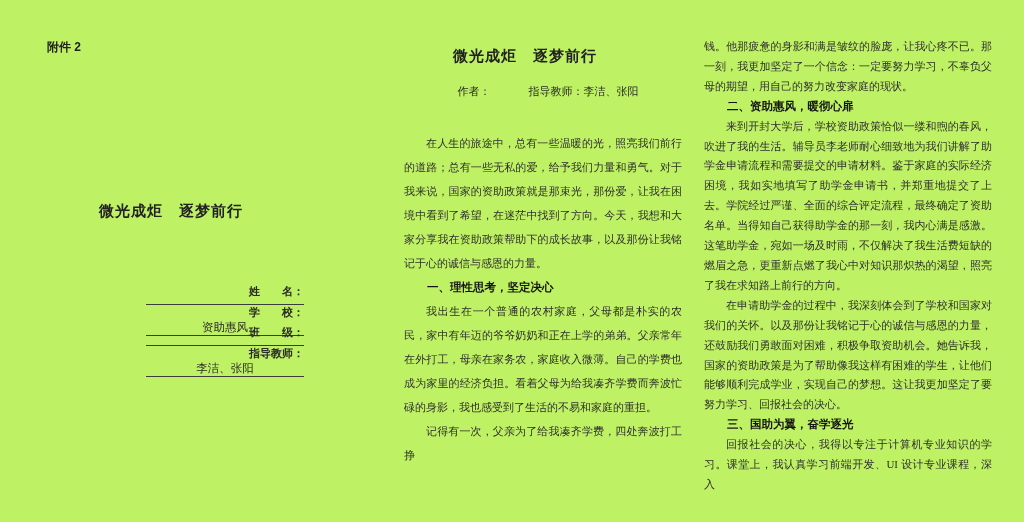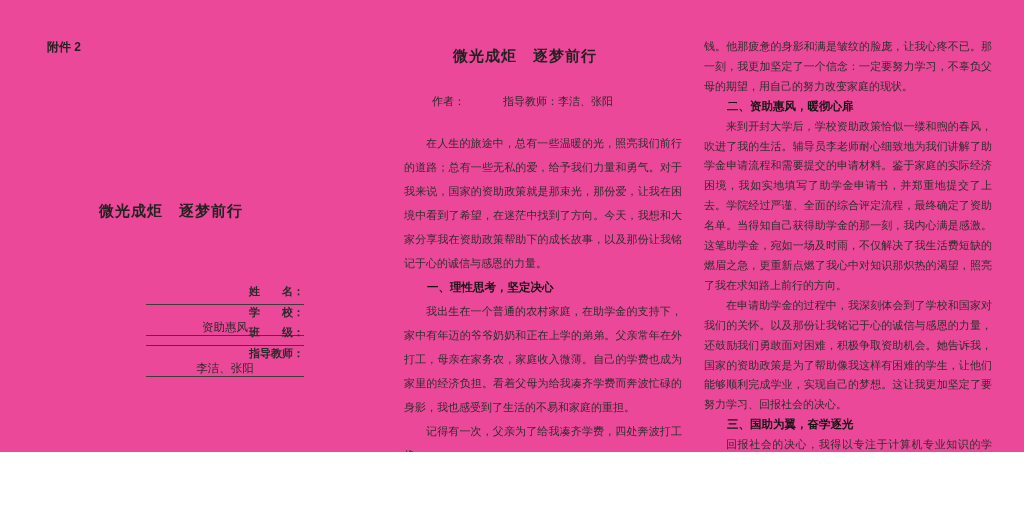--- a/index.html
+++ b/index.html
@@ -1,19 +1,19 @@
 <!DOCTYPE html>
 <html><head>
 <meta charset="utf-8">
 <style>
   html,body{margin:0;padding:0;background:#ffffff;}
   .canvas{
     position:relative;
-    width:1024px;height:452px;
-    background:#ec4899;
+    width:1024px;height:522px;
+    background:#bef264;
     overflow:hidden;
     font-family:"Liberation Serif","DejaVu Serif",serif;
     color:#2e2e2e;
   }
   
   .attach{
     position:absolute;left:47px;top:39px;
     font-family:"Liberation Sans","DejaVu Sans",sans-serif;
     font-weight:bold;font-size:12px;color:#222;
   }
@@ -41,23 +41,23 @@
     border-bottom:1.2px solid #3c3c3c;
     text-align:center;font-size:11.5px;line-height:15px;color:#2a2a2a;
   }
   
   .essay-title{
     position:absolute;left:386px;top:47px;width:278px;
     margin:0;text-align:center;
     font-size:15px;font-weight:600;letter-spacing:1px;color:#222;
   }
   .byline{
-    position:absolute;left:386px;top:94px;width:278px;
+    position:absolute;left:386px;top:84px;width:278px;
     display:flex;gap:38px;padding-left:46px;box-sizing:border-box;
-    font-size:11px;color:#2a2a2a;
+    font-size:11px;color:#2a2a2a;justify-content:center;
   }
   .body-col{
     position:absolute;
     font-size:11px;
     text-align:justify;
     word-break:break-all;
     color:#2e2e2e;
   }
   .body-col.page2{left:404px;top:131px;width:278px;line-height:24px;}
   .body-col.page3{left:704px;top:37px;width:288px;line-height:19.9px;}
@@ -109,21 +109,21 @@
     <span>作者：</span>
     <span>指导教师：李洁、张阳</span>
   </div>
 
   <div class="body-col page2">
 
       <p class="p-indent">在人生的旅途中，总有一些温暖的光，照亮我们前行的道路；总有一些无私的爱，给予我们力量和勇气。对于我来说，国家的资助政策就是那束光，那份爱，让我在困境中看到了希望，在迷茫中找到了方向。今天，我想和大家分享我在资助政策帮助下的成长故事，以及那份让我铭记于心的诚信与感恩的力量。</p>
 
       <p class="heading">一、理性思考，坚定决心</p>
 
-      <p class="p-indent">我出生在一个普通的农村家庭，在助学金的支持下，家中有年迈的爷爷奶奶和正在上学的弟弟。父亲常年在外打工，母亲在家务农，家庭收入微薄。自己的学费也成为家里的经济负担。看着父母为给我凑齐学费而奔波忙碌的身影，我也感受到了生活的不易和家庭的重担。</p>
+      <p class="p-indent">我出生在一个普通的农村家庭，父母都是朴实的农民，家中有年迈的爷爷奶奶和正在上学的弟弟。父亲常年在外打工，母亲在家务农，家庭收入微薄。自己的学费也成为家里的经济负担。看着父母为给我凑齐学费而奔波忙碌的身影，我也感受到了生活的不易和家庭的重担。</p>
 
 
       <p class="p-indent">记得有一次，父亲为了给我凑齐学费，四处奔波打工挣</p>
     </div>
 
   <div class="body-col page3">
 
       <p class="p-cont">钱。他那疲惫的身影和满是皱纹的脸庞，让我心疼不已。那一刻，我更加坚定了一个信念：一定要努力学习，不辜负父母的期望，用自己的努力改变家庭的现状。</p>
 
       <p class="heading">二、资助惠风，暖彻心扉</p>

